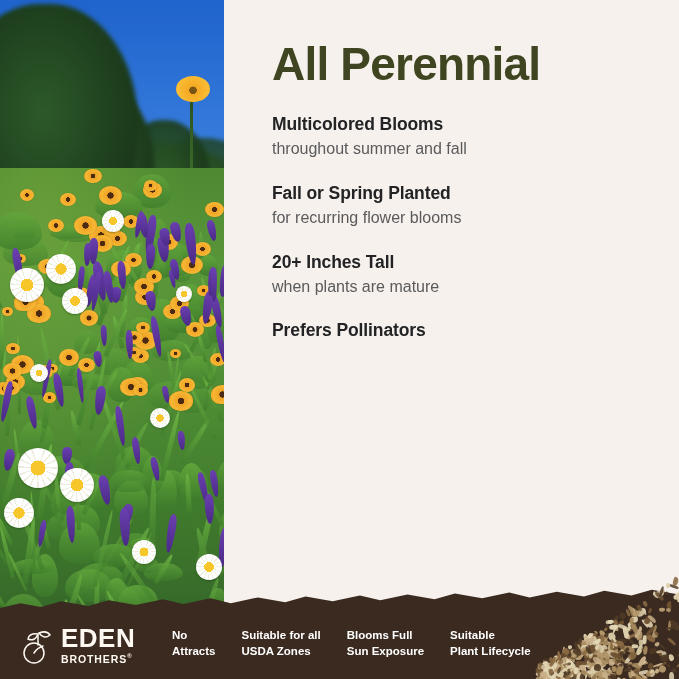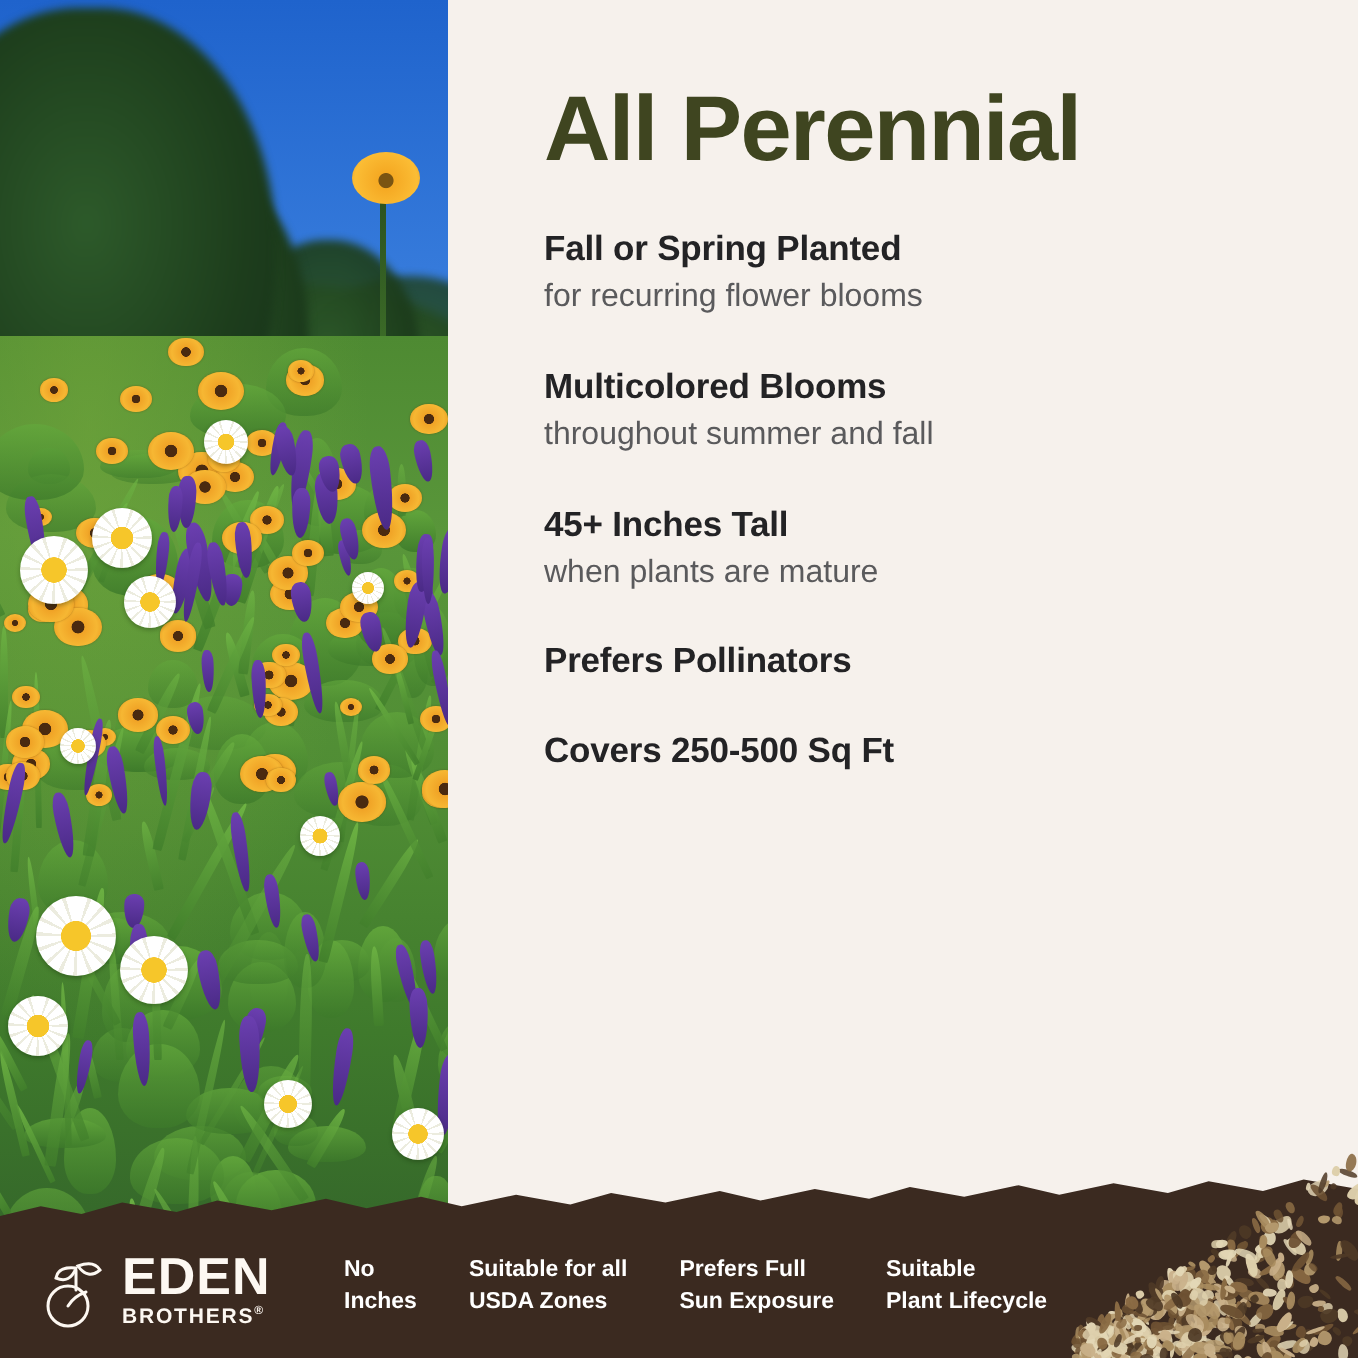--- a/index.html
+++ b/index.html
@@ -551,36 +551,35 @@
           <div class="daisy" style="left: 176px; top: 118px; width: 16px; height: 16px;"></div>
         </div>
     </div>
   </div>
 
   <div class="content">
     <div class="title">All Perennial</div>
 
     <div class="features" id="features">
         <div class="feature">
+          <div class="feature-title">Multicolored Blooms</div>
+          <div class="feature-sub">throughout summer and fall</div>
+        </div>
+        <div class="feature">
           <div class="feature-title">Fall or Spring Planted</div>
           <div class="feature-sub">for recurring flower blooms</div>
         </div>
         <div class="feature">
-          <div class="feature-title">Multicolored Blooms</div>
-          <div class="feature-sub">throughout summer and fall</div>
-        </div>
-        <div class="feature">
-          <div class="feature-title">45+ Inches Tall</div>
+          <div class="feature-title">20+ Inches Tall</div>
           <div class="feature-sub">when plants are mature</div>
         </div>
         <div class="feature">
           <div class="feature-title">Prefers Pollinators</div>
         </div>
         <div class="feature">
-          <div class="feature-title">Covers 250-500 Sq Ft</div>
         </div>
       </div>
   </div>
 
   <div class="footer"></div>
 
   <div class="footer-inner">
     <div class="logo">
       <svg class="logo-mark" viewBox="0 0 36 42">
         <g fill="none" stroke="#fdf8f2" stroke-width="1.5">
@@ -591,23 +590,23 @@
           <path d="M18 12 v10" stroke-linecap="round"></path>
         </g>
       </svg>
       <div class="logo-words">
         <div class="logo-eden">EDEN</div>
         <div class="logo-brothers"><span>BROTHERS</span><sup>®</sup></div>
       </div>
     </div>
 
     <div class="badges" id="badges">
-        <div class="badge"><span>No</span><br><span>Inches</span></div>
+        <div class="badge"><span>No</span><br><span>Attracts</span></div>
         <div class="badge"><span>Suitable for all</span><br><span>USDA Zones</span></div>
-        <div class="badge"><span>Prefers Full</span><br><span>Sun Exposure</span></div>
+        <div class="badge"><span>Blooms Full</span><br><span>Sun Exposure</span></div>
         <div class="badge"><span>Suitable</span><br><span>Plant Lifecycle</span></div>
       </div>
 
     <div class="seedpile" id="seedpile">
         <div class="seed" style="left: 96.8821px; top: 107.763px; width: 9.23545px; height: 4.57684px; background: rgb(138, 107, 68); transform: rotate(141.023deg); opacity: 0.92388;"></div>
         <div class="seed" style="left: 33.4403px; top: 91.6272px; width: 7.50987px; height: 5.84481px; background: rgb(79, 58, 38); transform: rotate(174.123deg); opacity: 0.855601;"></div>
         <div class="seed" style="left: 50.6632px; top: 92.9739px; width: 4.35017px; height: 3.61545px; background: rgb(227, 215, 182); transform: rotate(72.3767deg); opacity: 0.837334;"></div>
         <div class="seed" style="left: 74.9706px; top: 63.6238px; width: 10.2335px; height: 2.09324px; background: rgb(138, 107, 68); transform: rotate(90.1907deg); opacity: 0.950123;"></div>
         <div class="seed" style="left: 23.4414px; top: 105.721px; width: 4.72023px; height: 2.33025px; background: rgb(222, 208, 172); transform: rotate(118.453deg); opacity: 0.842771;"></div>
         <div class="seed" style="left: 23.239px; top: 114.668px; width: 7.97558px; height: 3.1162px; background: rgb(227, 215, 182); transform: rotate(87.7413deg); opacity: 0.856389;"></div>

